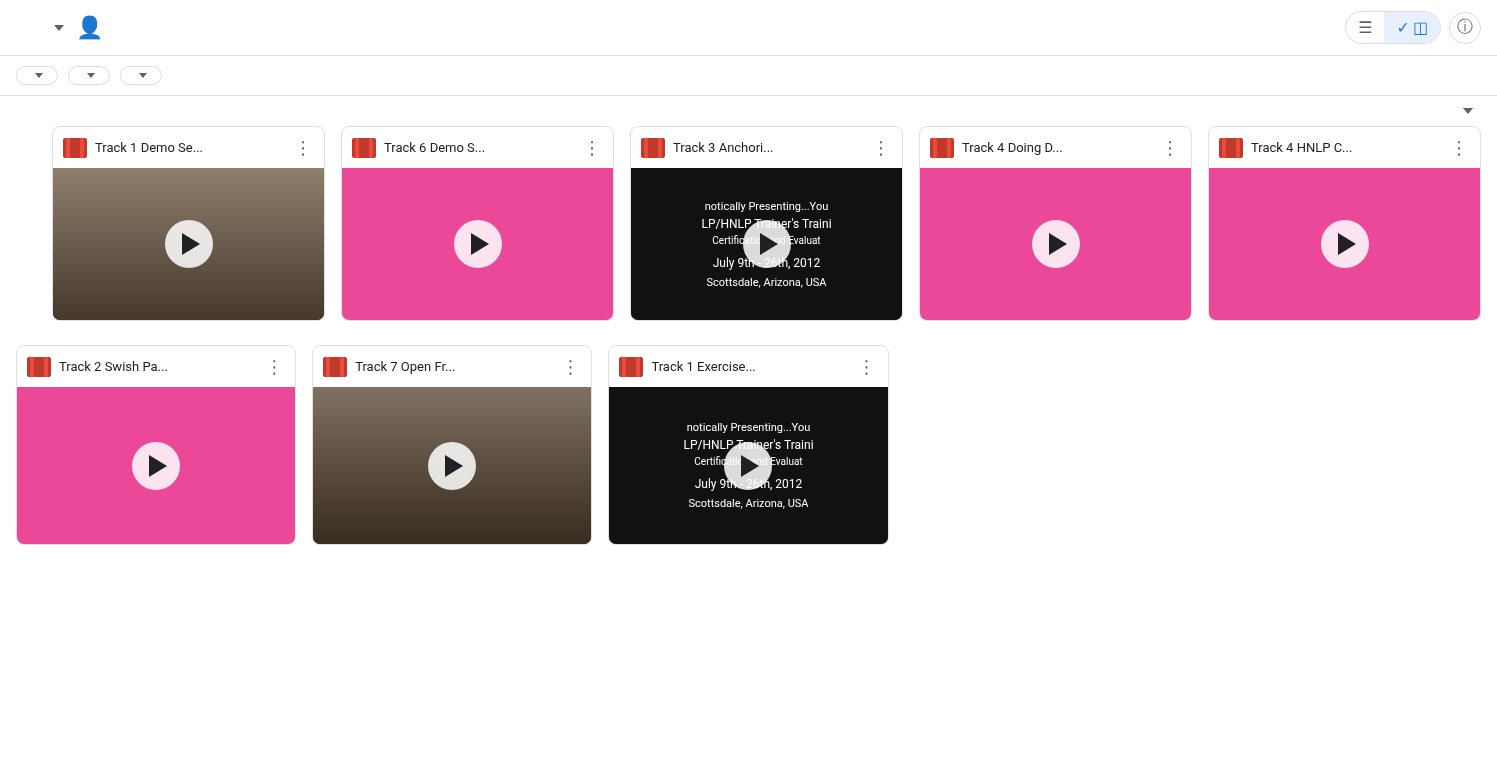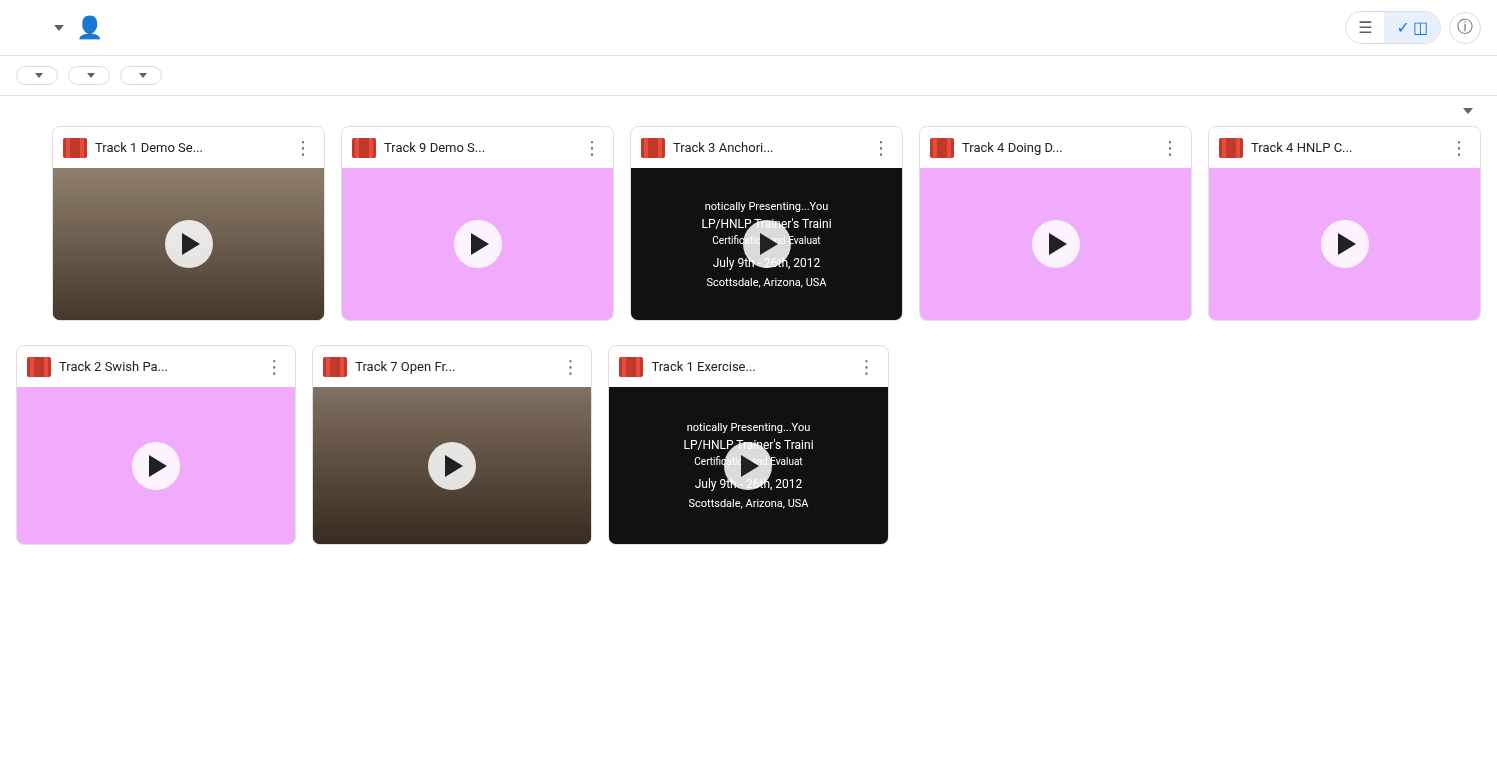--- a/index.html
+++ b/index.html
@@ -213,21 +213,21 @@
     }
     .card-menu {
       color: #5f6368;
       font-size: 18px;
       cursor: pointer;
       padding: 2px;
     }
     .card-thumb {
       width: 100%;
       aspect-ratio: 16/9;
-      background: #f0abfc;
+      background: #ec4899;
       position: relative;
       display: flex;
       align-items: center;
       justify-content: center;
       overflow: hidden;
     }
     .play-btn {
       width: 48px;
       height: 48px;
       background: rgba(255,255,255,0.85);
@@ -341,21 +341,21 @@
         <div class="card-thumb" style="background: rgb(26, 26, 26);">
           <div style="position: absolute; inset: 0px; background: linear-gradient(rgb(155, 139, 117) 0%, rgb(123, 107, 90) 40%, rgb(74, 60, 46) 100%); opacity: 0.9;"></div>
           <div class="play-btn" style="position: relative; z-index: 3;">
             <div class="play-triangle"></div>
           </div>
         </div>
       </div>
       <div class="card">
         <div class="card-header">
           <div class="film-icon"></div>
-          <span class="card-title">Track 9 Demo S...</span>
+          <span class="card-title">Track 6 Demo S...</span>
           <span class="card-menu">⋮</span>
         </div>
         <div class="card-thumb">
           <div class="play-btn" style="position: relative; z-index: 3;">
             <div class="play-triangle"></div>
           </div>
         </div>
       </div>
       <div class="card">
         <div class="card-header">

